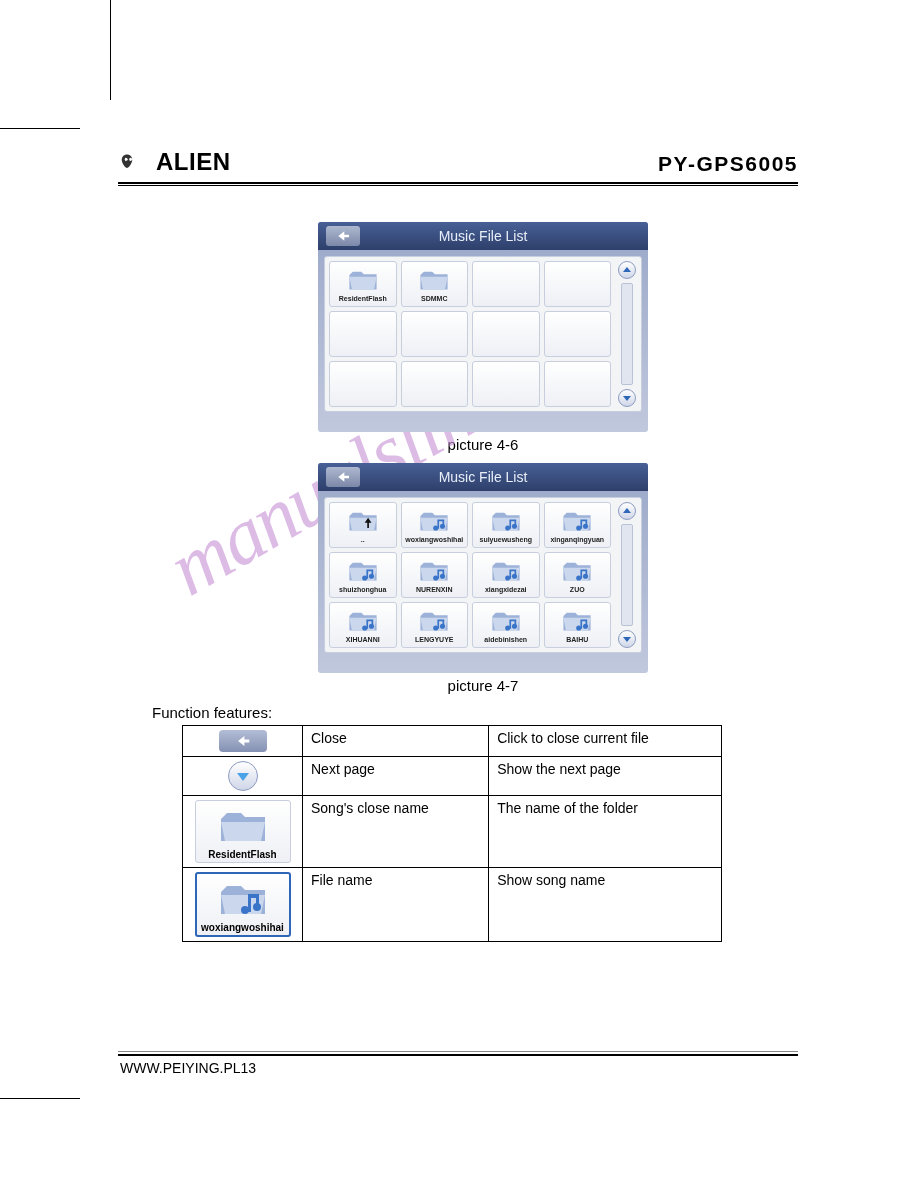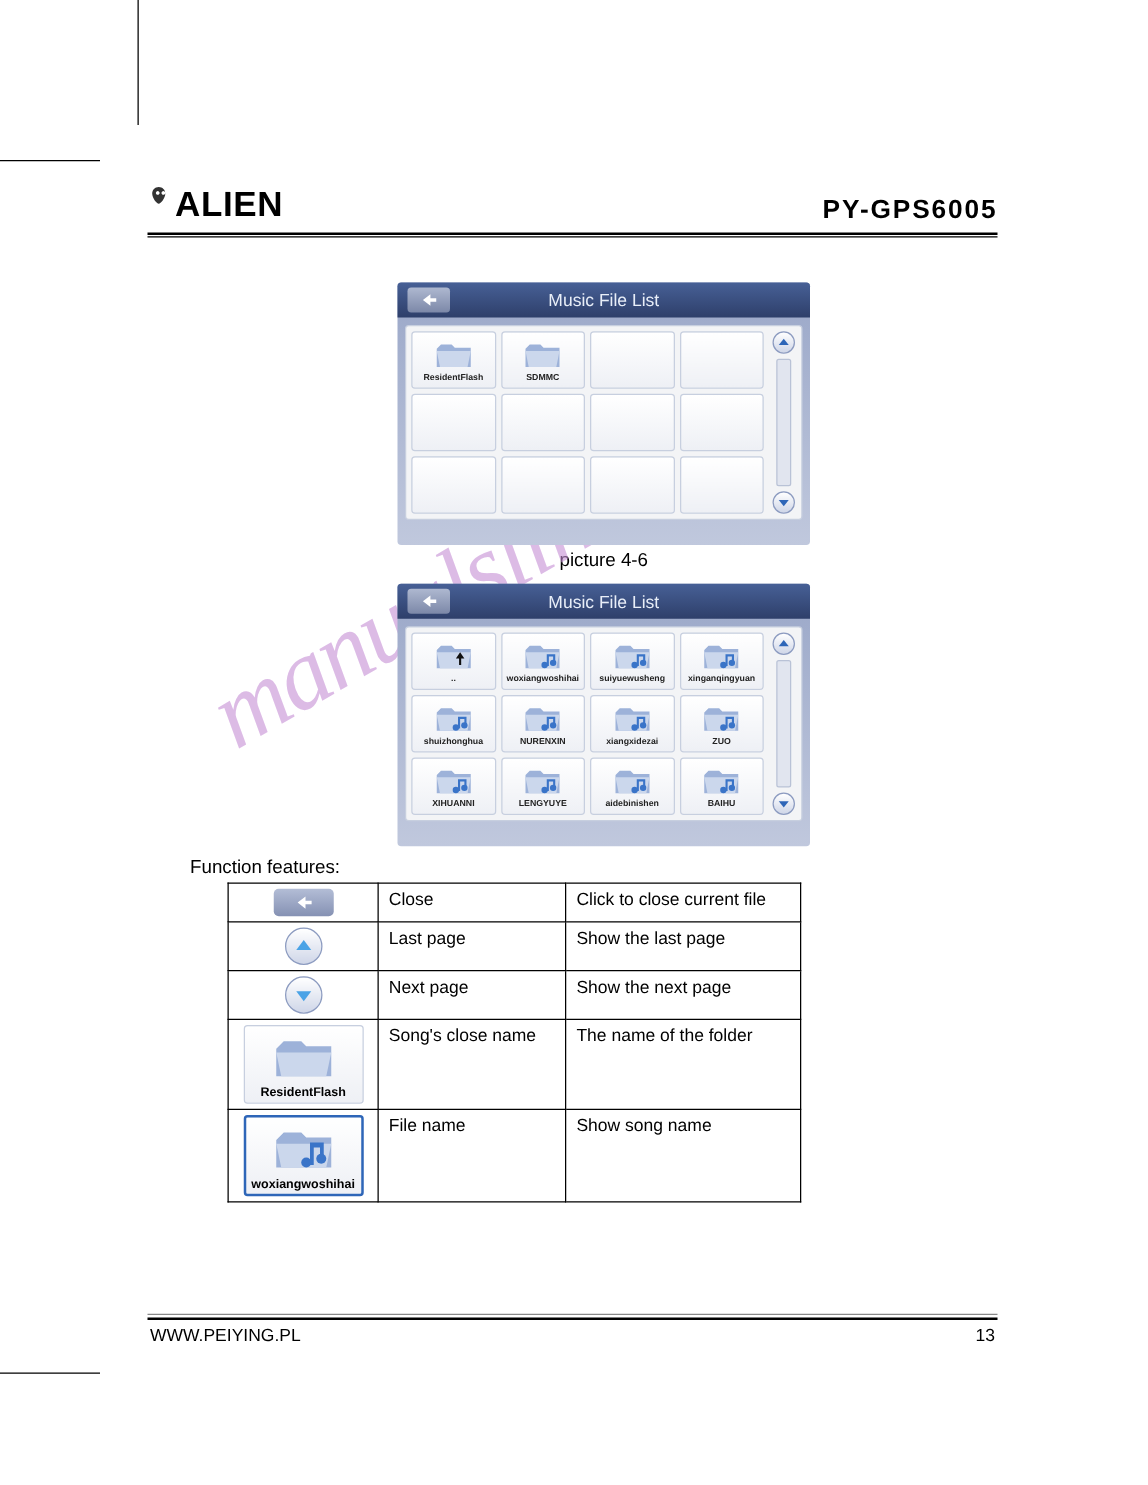--- a/index.html
+++ b/index.html
@@ -17,28 +17,28 @@
   .crop-left { position:absolute; left:0; top:128px; width:80px; height:1px; background:#000; }
   .crop-left-b { position:absolute; left:0; top:1098px; width:80px; height:1px; background:#000; }
 
   .page {
     position:absolute;
     left:118px; top:148px;
     width:680px; height:928px;
     background:#fff;
   }
   .hdr { display:flex; justify-content:space-between; align-items:flex-end; padding:0 0 4px 0; }
-  .brand { font-weight:bold; font-size:28px; letter-spacing:.5px; display:flex; gap:4px; }
+  .brand { font-weight:bold; font-size:24px; letter-spacing:.5px; display:flex; align-items:center; gap:20px; }
   .brand svg { width:18px; height:18px; }
   .model { font-weight:bold; font-size:21px; letter-spacing:1.5px; }
   .hr1 { height:2px; background:#000; margin:2px 0 1px; }
   .hr2 { height:1px; background:#000; }
   .hr-foot { height:1px; background:#888; margin-top:4px; }
   .hr-foot2 { height:2px; background:#000; margin-top:2px; }
-  .ftr { display:flex; justify-content:space-between; font-size:14px; padding:4px 2px 0;gap:28px; }
+  .ftr { display:flex; font-size:14px; padding:4px 2px 0; }
 
   .content { padding:36px 20px 0 70px; position:relative; }
 
   
   .wm {
     position:absolute; left:100px; top:160px; width:640px; height:430px;
     pointer-events:none;
     color:#c48bd4; opacity:.58;
     font-size:80px; font-style:italic; font-family: "Segoe Script", "Brush Script MT", cursive;
     transform: rotate(-30deg);
@@ -92,21 +92,21 @@
   .cap { text-align:center; font-size:15px; margin:2px 0 10px; }
 
   
   .folder-ico { width:34px; height:26px; margin-bottom:0; }
   .cell.music .folder-ico { width:34px; height:26px; }
   .cell.blank { }
 
   .sect-title { font-size:15px; margin:8px 0 4px -36px; }
 
   table.feat {
-    width:459px; border-collapse:collapse; font-size:14px; margin-left:-6px;
+    width:540px; border-collapse:collapse; font-size:14px; margin-left:-6px;
   }
   table.feat td {
     border:1px solid #000; padding:4px 8px; vertical-align:top;
   }
   table.feat td.ico { width:120px; text-align:center; vertical-align:middle; }
   .pill {
     display:inline-block; width:48px; height:22px; background:linear-gradient(#b3bdd6,#8591b3);
     border-radius:4px; display:inline-flex; align-items:center; justify-content:center;
   }
   .pill svg { width:18px; height:14px; }
@@ -366,46 +366,36 @@
           </div>
           <div class="track"></div>
           <div class="rndbtn">
             <svg viewBox="0 0 10 10">
                 <path fill="#2e66b8" d="M5 8L1 3h8z"></path>
               </svg>
           </div>
         </div>
       </div>
     </div>
+    <div class="cap">picture 4-7</div>
 
     <div class="sect-title">Function features:</div>
 
     <table class="feat">
       <tbody>
           <tr>
         <td class="ico">
           <span class="pill">
             <svg viewBox="0 0 24 20">
                   <path fill="#fff" d="M14 3l-9 7 9 7v-5h7V8h-7z"></path>
                 </svg>
           </span>
         </td>
         <td>Close</td>
         <td>Click to close current file</td>
-      </tr>
-      <tr>
-        <td class="ico">
-          <span class="circ">
-            <svg viewBox="0 0 16 16">
-                  <path fill="#4aa3e6" d="M8 3l6 8H2z"></path>
-                </svg>
-          </span>
-        </td>
-        <td>Last page</td>
-        <td>Show the last page</td>
       </tr>
       <tr>
         <td class="ico">
           <span class="circ">
             <svg viewBox="0 0 16 16">
                   <path fill="#4aa3e6" d="M8 13L2 5h12z"></path>
                 </svg>
           </span>
         </td>
         <td>Next page</td>

